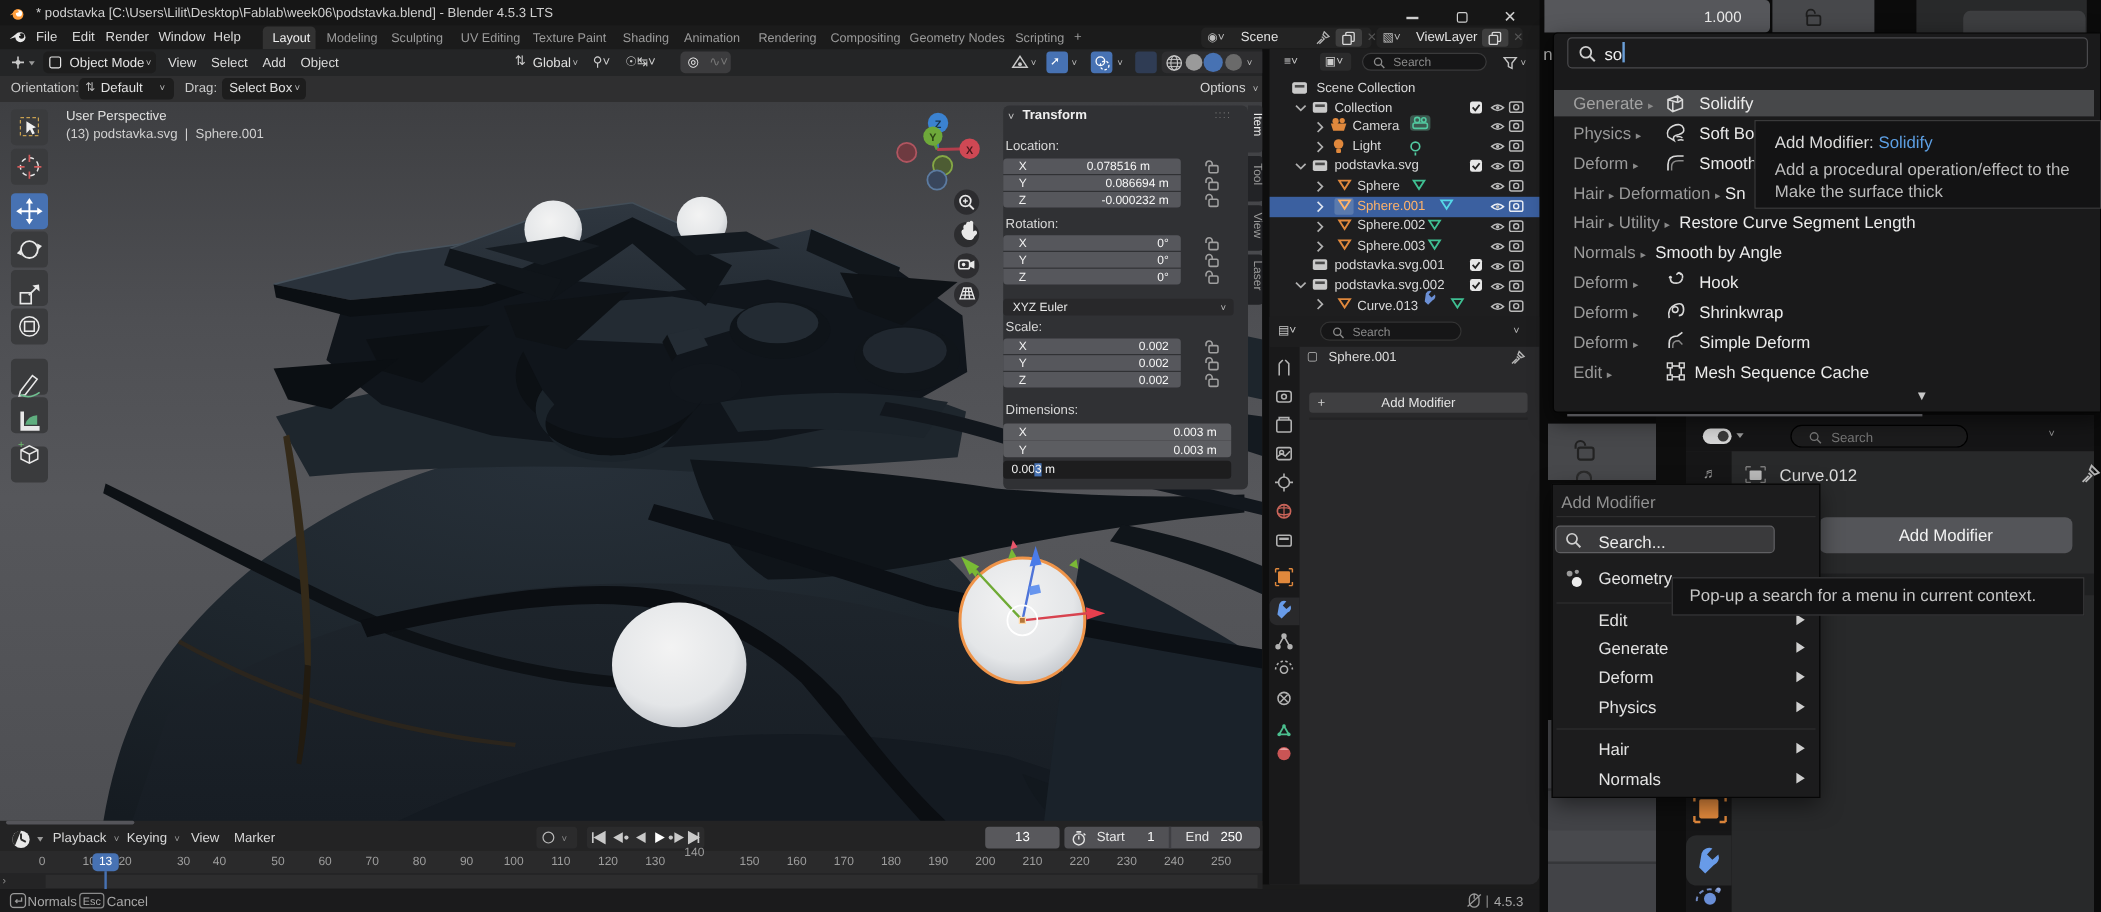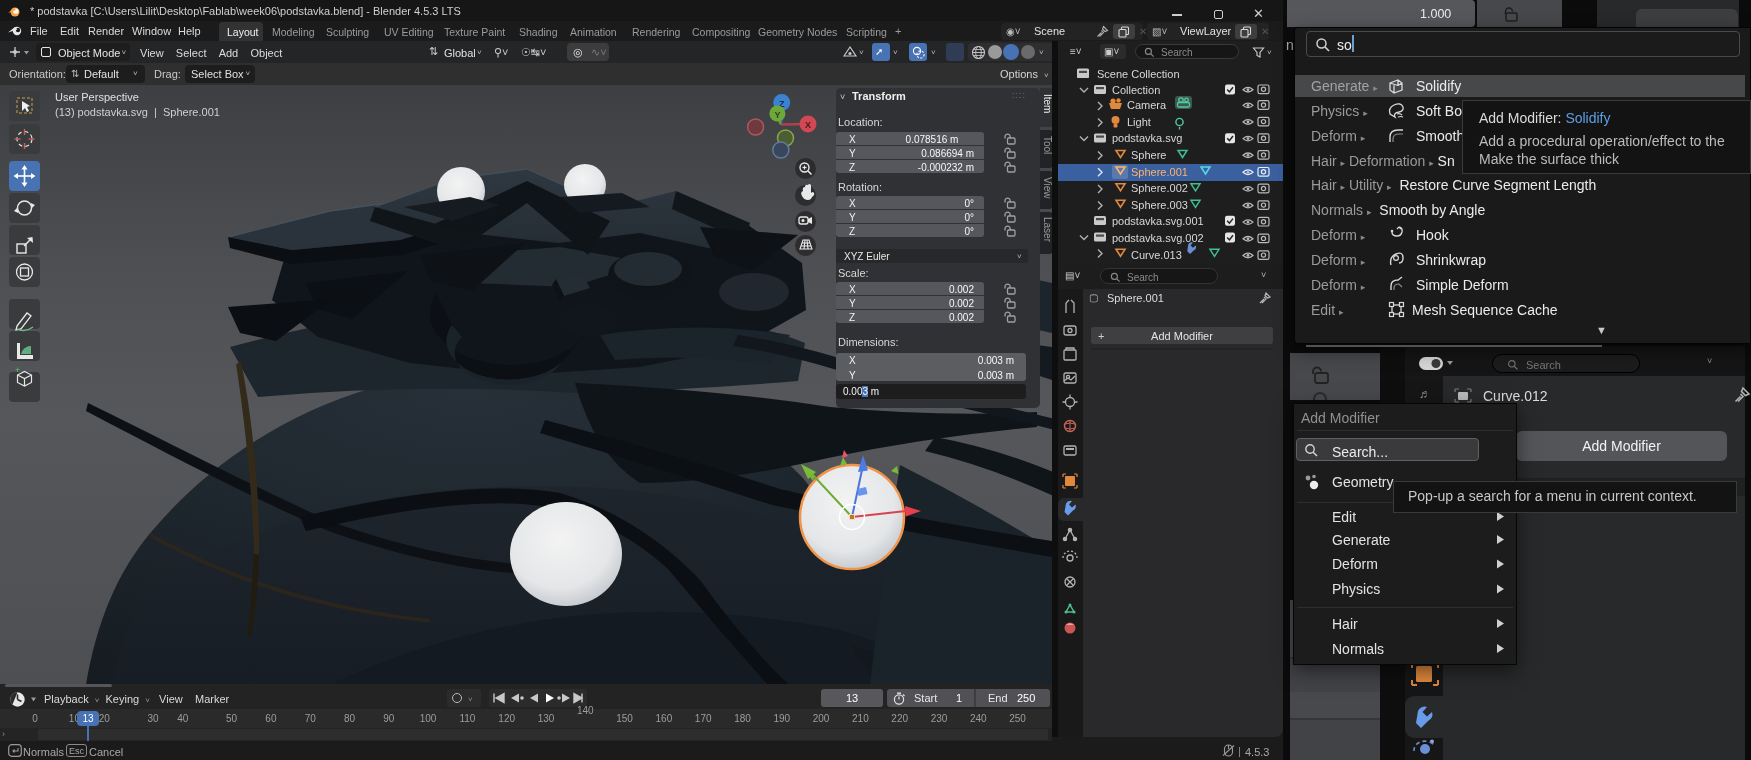--- a/index.html
+++ b/index.html
@@ -718,21 +718,21 @@
     <div class="a tx" style="left:177.3px;top:30px;width:30px;text-align:left;font-size:10px;color:#9d9d9d">40</div>
     <div class="a tx" style="left:216.6px;top:30px;width:30px;text-align:center;font-size:10px;color:#9d9d9d">50</div>
     <div class="a tx" style="left:255.9px;top:30px;width:30px;text-align:center;font-size:10px;color:#9d9d9d">60</div>
     <div class="a tx" style="left:295.2px;top:30px;width:30px;text-align:center;font-size:10px;color:#9d9d9d">70</div>
     <div class="a tx" style="left:334.5px;top:30px;width:30px;text-align:center;font-size:10px;color:#9d9d9d">80</div>
     <div class="a tx" style="left:373.8px;top:30px;width:30px;text-align:center;font-size:10px;color:#9d9d9d">90</div>
     <div class="a tx" style="left:413.1px;top:30px;width:30px;text-align:center;font-size:10px;color:#9d9d9d">100</div>
     <div class="a tx" style="left:452.4px;top:30px;width:30px;text-align:center;font-size:10px;color:#9d9d9d">110</div>
     <div class="a tx" style="left:491.7px;top:30px;width:30px;text-align:center;font-size:10px;color:#9d9d9d">120</div>
     <div class="a tx" style="left:531.0px;top:30px;width:30px;text-align:center;font-size:10px;color:#9d9d9d">130</div>
-    <div class="a tx" style="left:570.3px;top:22px;width:30px;text-align:center;font-size:10px;color:#9d9d9d">140</div>
+    <div class="a tx" style="left:570.3px;top:22px;width:30px;font-size:10px;color:#9d9d9d">140</div>
     <div class="a tx" style="left:609.6px;top:30px;width:30px;text-align:center;font-size:10px;color:#9d9d9d">150</div>
     <div class="a tx" style="left:648.9px;top:30px;width:30px;text-align:center;font-size:10px;color:#9d9d9d">160</div>
     <div class="a tx" style="left:688.2px;top:30px;width:30px;text-align:center;font-size:10px;color:#9d9d9d">170</div>
     <div class="a tx" style="left:727.5px;top:30px;width:30px;text-align:center;font-size:10px;color:#9d9d9d">180</div>
     <div class="a tx" style="left:766.8px;top:30px;width:30px;text-align:center;font-size:10px;color:#9d9d9d">190</div>
     <div class="a tx" style="left:806.1px;top:30px;width:30px;text-align:center;font-size:10px;color:#9d9d9d">200</div>
     <div class="a tx" style="left:845.4px;top:30px;width:30px;text-align:center;font-size:10px;color:#9d9d9d">210</div>
     <div class="a tx" style="left:884.7px;top:30px;width:30px;text-align:center;font-size:10px;color:#9d9d9d">220</div>
     <div class="a tx" style="left:924.0px;top:30px;width:30px;text-align:center;font-size:10px;color:#9d9d9d">230</div>
     <div class="a tx" style="left:963.3px;top:30px;width:30px;text-align:center;font-size:10px;color:#9d9d9d">240</div>

